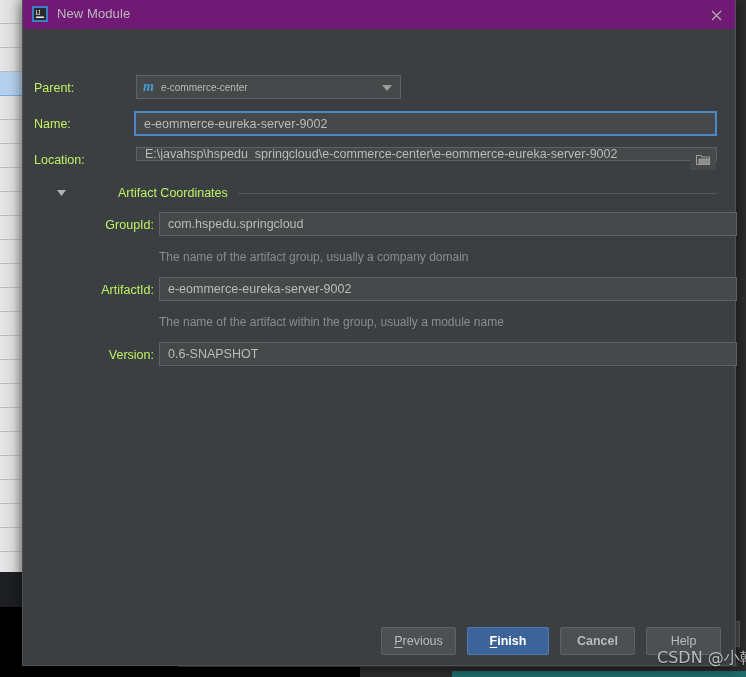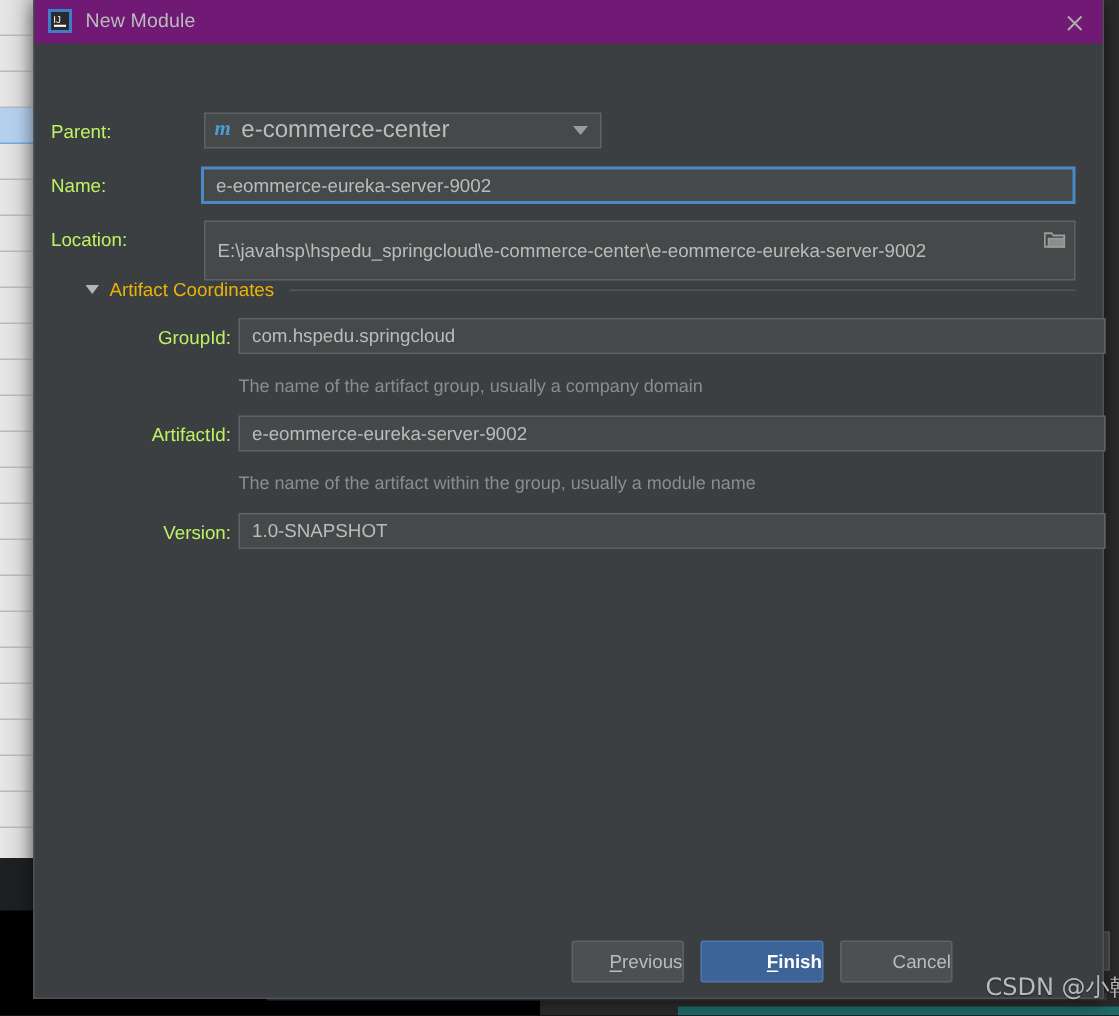--- a/index.html
+++ b/index.html
@@ -186,37 +186,37 @@
   #maven-m {
     font-family: "Liberation Serif", serif;
     font-style: italic;
     font-weight: bold;
     font-size: 14px;
     color: #4a9dd4;
     margin-right: 7px;
     line-height: 1;
   }
   #parent-value {
-    font-size: 16px;
+    font-size: 10px;
     color: #bbbbbb;
     flex: 1;
     overflow: hidden;
     white-space: nowrap;
   }
   #parent-arrow { margin-right: 2px; }
 
   
   #name-field {
     left: 111px; top: 82px;
     width: 583px; height: 25px;
   }
   
   #location-field {
     left: 113px; top: 118px;
-    width: 581px; height: 40px;
+    width: 581px; height: 14px;
     padding-right: 38px;
   }
   #browse-btn {
     position: absolute;
     left: 667px; top: 119px;
     width: 26px; height: 22px;
     display: flex; align-items: center; justify-content: center;
     cursor: pointer;
     background: #45494a;
   }
@@ -226,22 +226,23 @@
     position: absolute;
     left: 34px; top: 155px;
     width: 660px; height: 18px;
     display: flex;
     align-items: center;
     cursor: pointer;
   }
   #ac-triangle { margin-right: 7px; display: flex; }
   #ac-title {
     font-size: 12.5px;
-    color: #eab308;
-    white-space: nowrap;
+    color: #bef264;
+    white-space: nowrap;
+    margin-left: 45px;
   }
   #ac-rule {
     flex: 1;
     height: 1px;
     background: #555859;
     margin-left: 10px;
   }
 
   .hint {
     position: absolute;
@@ -260,36 +261,36 @@
   .btn {
     position: absolute;
     top: 0;
     height: 28px;
     background: #4c5052;
     border: 1px solid #5e6264;
     color: #bbbbbb;
     font-size: 12.5px;
     display: flex;
     align-items: center;
-    justify-content: flex-end;
+    justify-content: center;
     cursor: pointer;
     border-radius: 2px;
     user-select: none;
   }
   .btn.primary {
     background: #3c6498;
     border: 1px solid #4e79ad;
     color: #ffffff;
     font-weight: bold;
   }
   .btn u { text-underline-offset: 2px; }
 
   #btn-previous { left: 358px; width: 75px; }
   #btn-finish   { left: 444px; width: 82px; }
-  #btn-cancel   { left: 537px; width: 75px; }
+  #btn-cancel   { left: 537px; width: 75px; font-weight: bold; }
   #btn-help     { left: 623px; width: 75px; }
 
   
   #watermark {
     position: absolute;
     left: 611px; top: 648px;
     font-size: 16px;
     color: #d0d0d0;
     opacity: .85;
     white-space: nowrap;
@@ -427,29 +428,30 @@
 
       <div class="lbl r" style="left:41px; top:189px; width:90px;">GroupId:</div>
       <div class="field" style="left:136px; top:183px; width:578px; height:24px;">com.hspedu.springcloud</div>
       <div class="hint" style="left:136px; top:221px;">The name of the artifact group, usually a company domain</div>
 
       <div class="lbl r" style="left:31px; top:254px; width:100px;">ArtifactId:</div>
       <div class="field" style="left:136px; top:248px; width:578px; height:24px;">e-eommerce-eureka-server-9002</div>
       <div class="hint" style="left:136px; top:286px;">The name of the artifact within the group, usually a module name</div>
 
       <div class="lbl r" style="left:41px; top:319px; width:90px;">Version:</div>
-      <div class="field" style="left:136px; top:313px; width:578px; height:24px;">1.0-SNAPSHOT</div>
+      <div class="field" style="left:136px; top:313px; width:578px; height:24px;">0.6-SNAPSHOT</div>
     </div>
 
     <div id="buttons">
       <div class="btn" id="btn-previous">
         <span><u>P</u><span>revious</span></span>
       </div>
       <div class="btn primary" id="btn-finish">
         <span><u>F</u><span>inish</span></span>
       </div>
       <div class="btn" id="btn-cancel">Cancel</div>
+      <div class="btn" id="btn-help">Help</div>
     </div>
   </div>
 
   <div id="watermark">CSDN @小翰子_</div>
 
 </div>
 
 </body></html>

